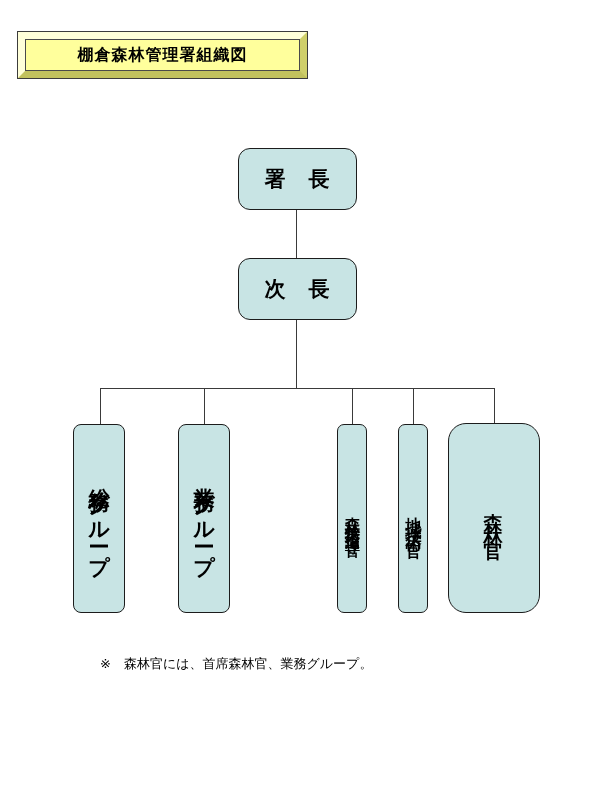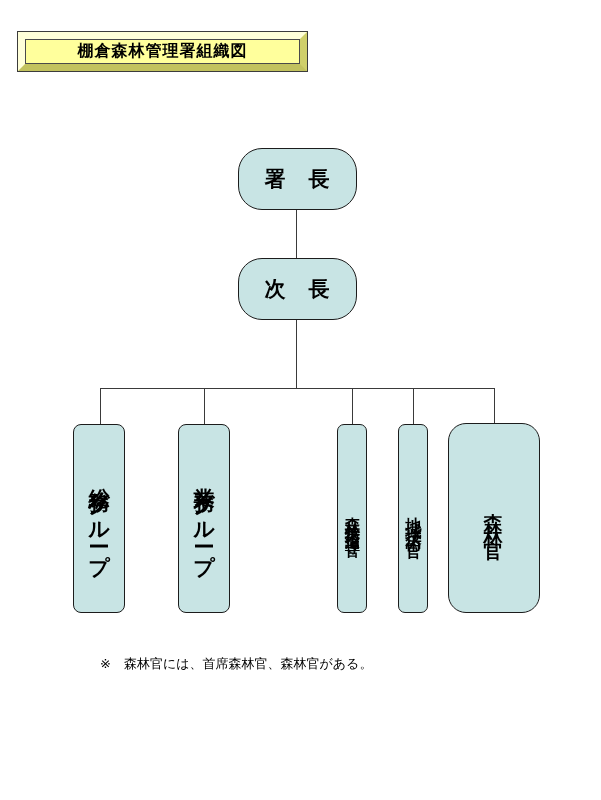--- a/index.html
+++ b/index.html
@@ -9,21 +9,21 @@
     height: 800px;
     background: #ffffff;
     font-family: "DejaVu Sans", "Liberation Sans", sans-serif;
     overflow: hidden;
   }
 
   
   .title-outer {
     position: absolute;
     left: 17px; top: 31px;
-    width: 291px; height: 41px;
+    width: 291px; height: 48px;
     border: 1px solid #3c3c3c;
     background: #ffff9c;
     box-sizing: border-box;
   }
   .title-bevel {
     position: absolute;
     inset: 0;
     border: 7px solid;
     border-color: #ffffd9 #cfcf6a #c2c25e #ffffd9;
     box-sizing: border-box;
@@ -56,21 +56,21 @@
     display: flex;
     align-items: center;
     justify-content: center;
     color: #000000;
     font-weight: bold;
   }
   .hbox {
     left: 238px;
     width: 119px;
     height: 62px;
-    border-radius: 24px;
+    border-radius: 12px;
     font-size: 21px;
     letter-spacing: 1px;
   }
   .vbox {
     top: 424px;
     height: 189px;
     writing-mode: vertical-rl;
     text-orientation: mixed;
   }
   .vbox-wide   { width: 52px; border-radius: 8px; font-size: 21px; letter-spacing: 4px; }
@@ -120,15 +120,15 @@
   <div class="obox vbox vbox-narrow" style="left:337px; font-size:15px; letter-spacing:4px;">
     <span>森林技術指導官</span>
   </div>
   <div class="obox vbox vbox-narrow" style="left:398px; font-size:16px; letter-spacing:6px;">
     <span>地域技術官</span>
   </div>
   <div class="obox vbox" style="left:448px; top:423px; width:92px; height:190px; border-radius:18px; font-size:19px; letter-spacing:14px;">
     <span>森林官</span>
   </div>
 
-  <div class="footnote">※　森林官には、首席森林官、森林官がある。</div>
+  <div class="footnote">※　森林官には、首席森林官、業務グループ。</div>
 
 </div>
 
 </body></html>

